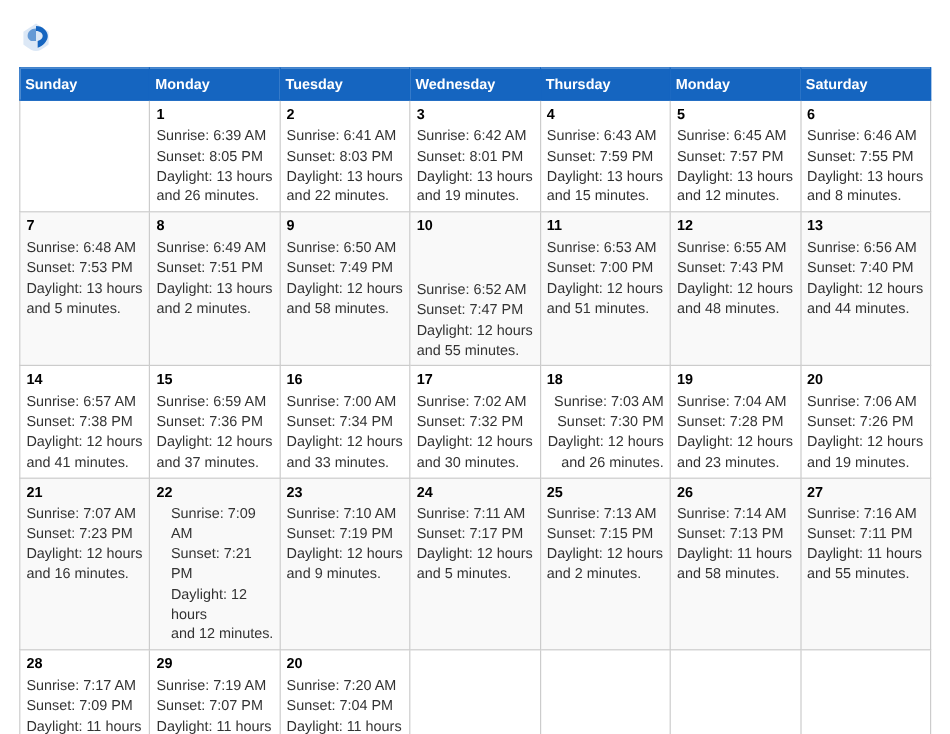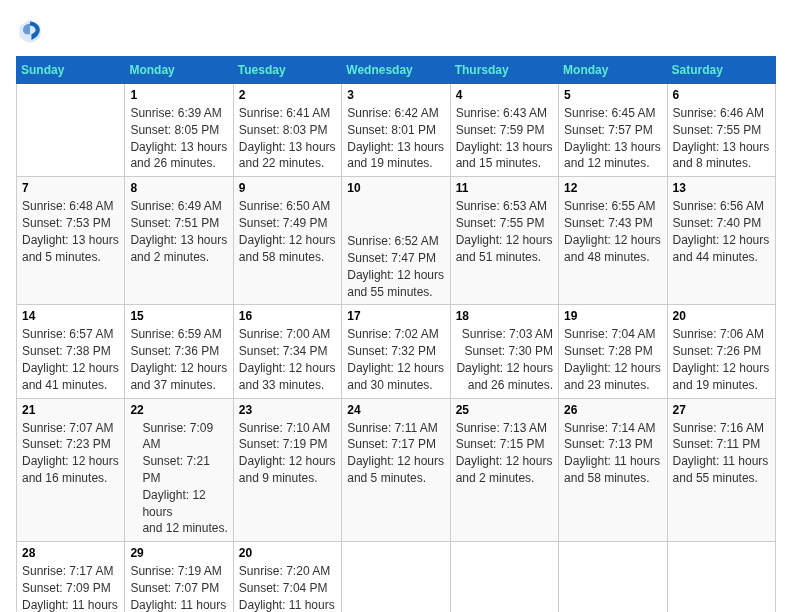--- a/index.html
+++ b/index.html
@@ -42,21 +42,21 @@
       font-size: 14px;
       color: #555;
     }
     table {
       width: 100%;
       border-collapse: collapse;
       font-size: 11px;
     }
     thead tr th {
       background: #1565c0;
-      color: #5eead4;
+      color: #ffffff;
       padding: 6px 4px;
       text-align: left;
       font-weight: bold;
       font-size: 12px;
       border: 1px solid #1565c0;
     }
     tbody tr td {
       border: 1px solid #ccc;
       vertical-align: top;
       padding: 4px 5px;
@@ -184,21 +184,21 @@
         <td>
           <span class="day-number">10</span>
           <div class="day-info" style="white-space: pre-line; margin-top: 38px;">Sunrise: 6:52 AM
 Sunset: 7:47 PM
 Daylight: 12 hours
 and 55 minutes.</div>
         </td>
         <td>
           <span class="day-number">11</span>
           <div class="day-info" style="white-space: pre-line;">Sunrise: 6:53 AM
-Sunset: 7:55 PM
+Sunset: 7:00 PM
 Daylight: 12 hours
 and 51 minutes.</div>
         </td>
         <td>
           <span class="day-number">12</span>
           <div class="day-info" style="white-space: pre-line;">Sunrise: 6:55 AM
 Sunset: 7:43 PM
 Daylight: 12 hours
 and 48 minutes.</div>
         </td>

